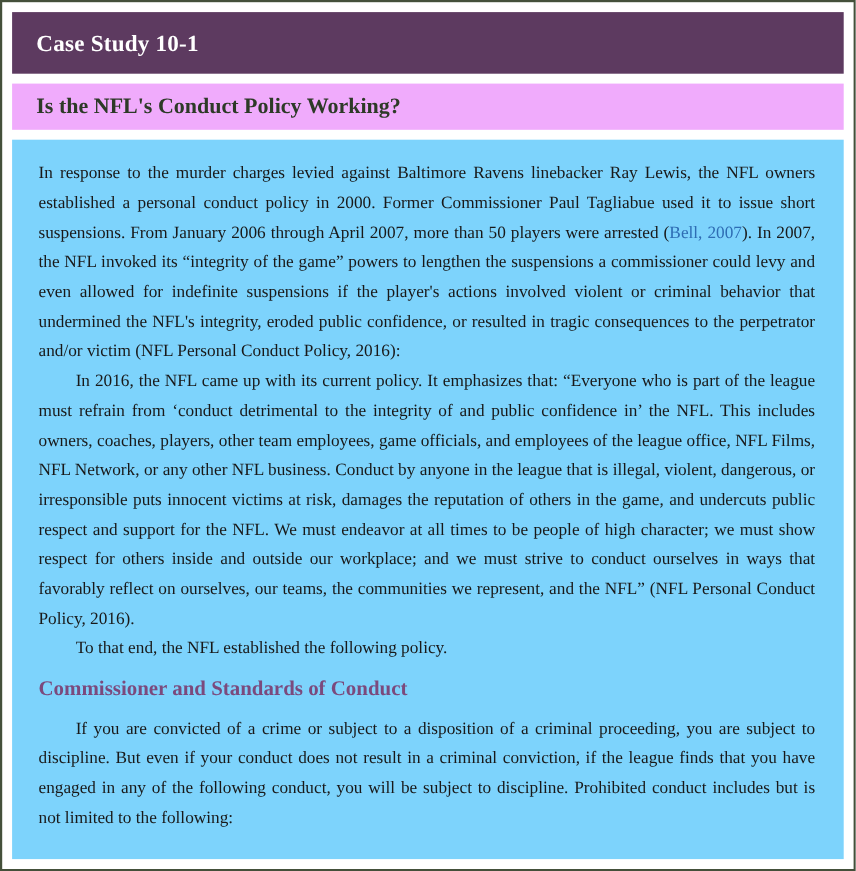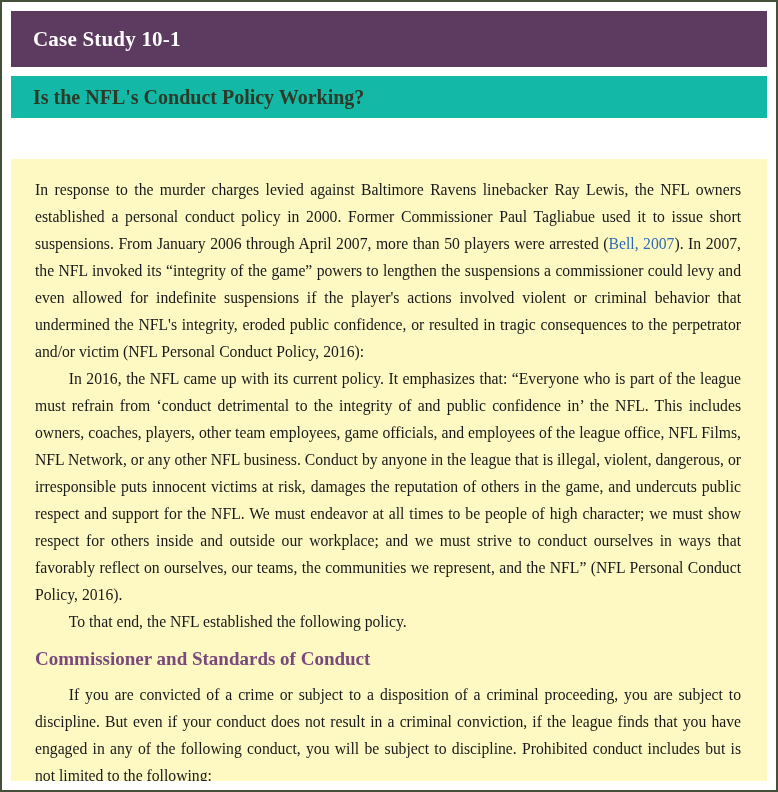--- a/index.html
+++ b/index.html
@@ -26,40 +26,39 @@
     margin-bottom: 9px;
   }
   .purple-bar .title {
     color: #ffffff;
     font-size: 21px;
     font-weight: bold;
     letter-spacing: 0.2px;
   }
 
   .green-bar {
-    background: #14b8a6;
+    background: #f0abfc;
     height: 42px;
     flex: 0 0 42px;
     display: flex;
     align-items: center;
     padding-left: 22px;
     margin-bottom: 9px;
   }
   .green-bar .subtitle {
     color: #2d3a27;
     font-size: 20px;
     font-weight: bold;
   }
 
   .body-panel {
-    background: #fef9c3;
+    background: #7dd3fc;
     flex: 1 1 auto;
     padding: 17px 26px 20px 24px;
     overflow: hidden;
-    margin-top: 32px;
   }
 
   .para {
     font-size: 15.7px;
     line-height: 27px;
     color: #191919;
     text-align: justify;
   }
   .para.indent { text-indent: 2.15em; }
 

